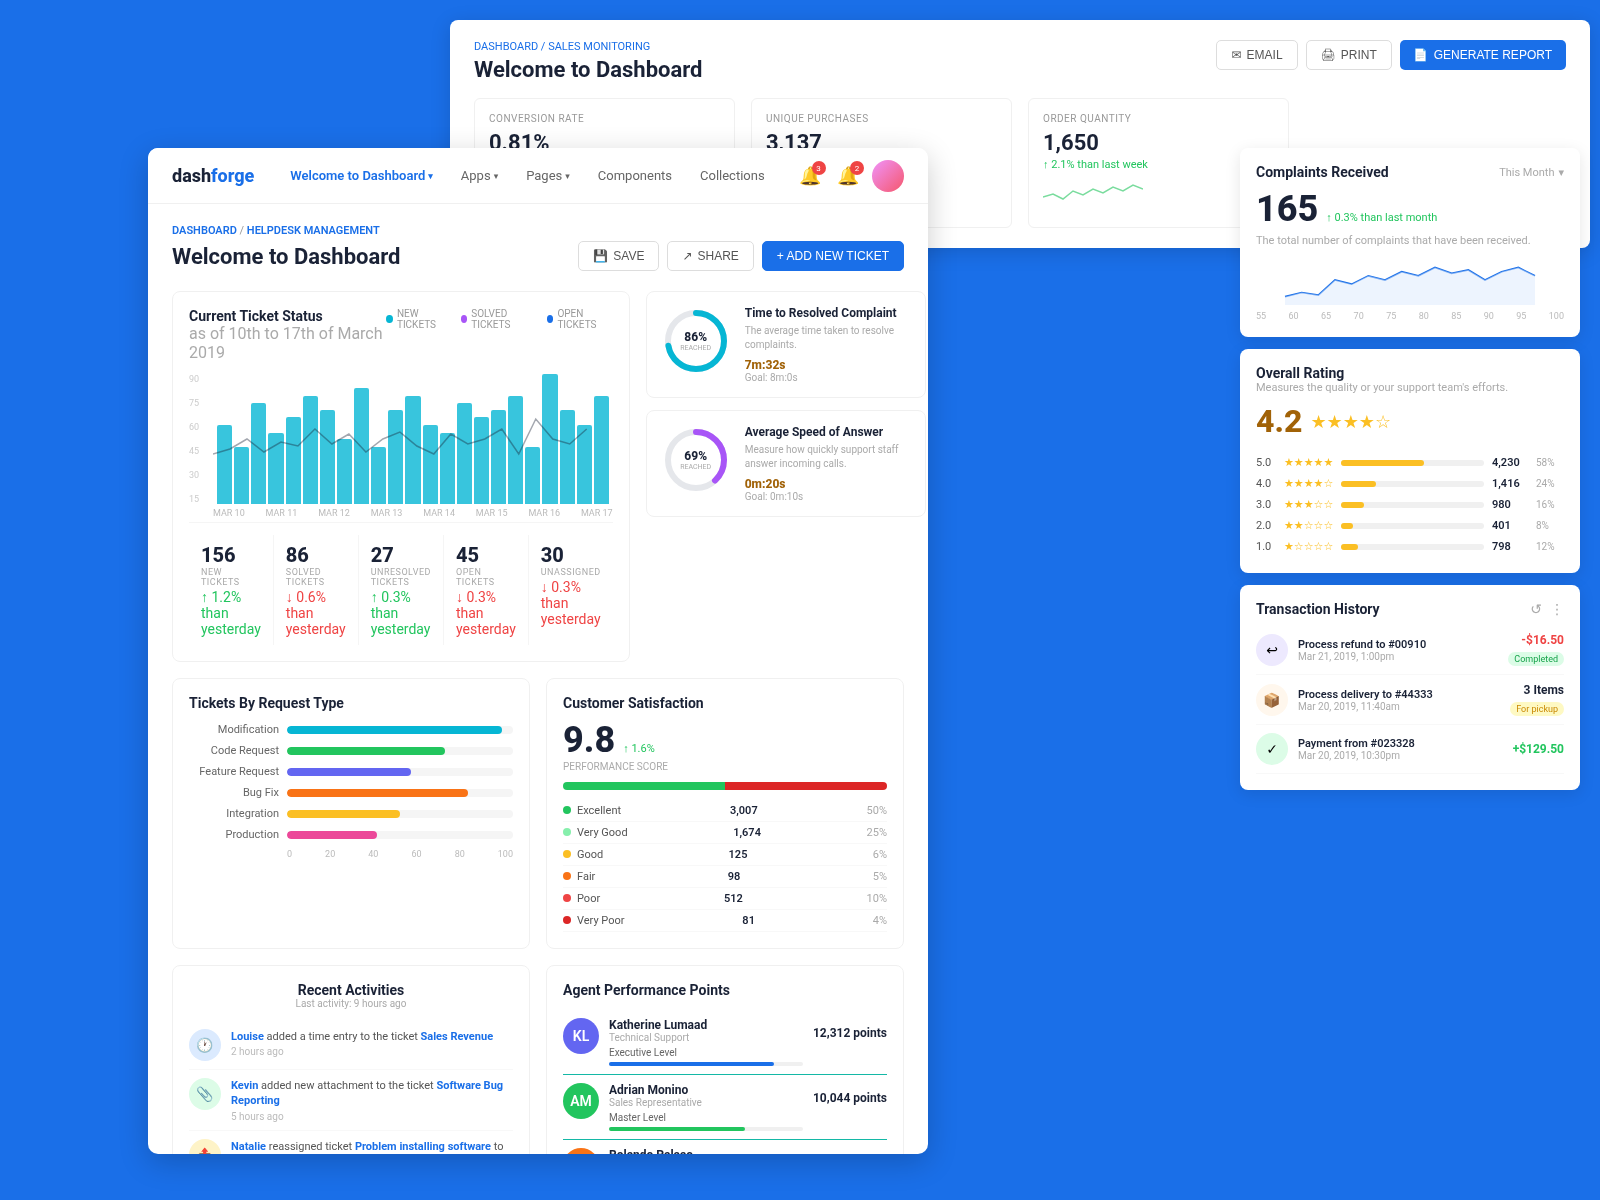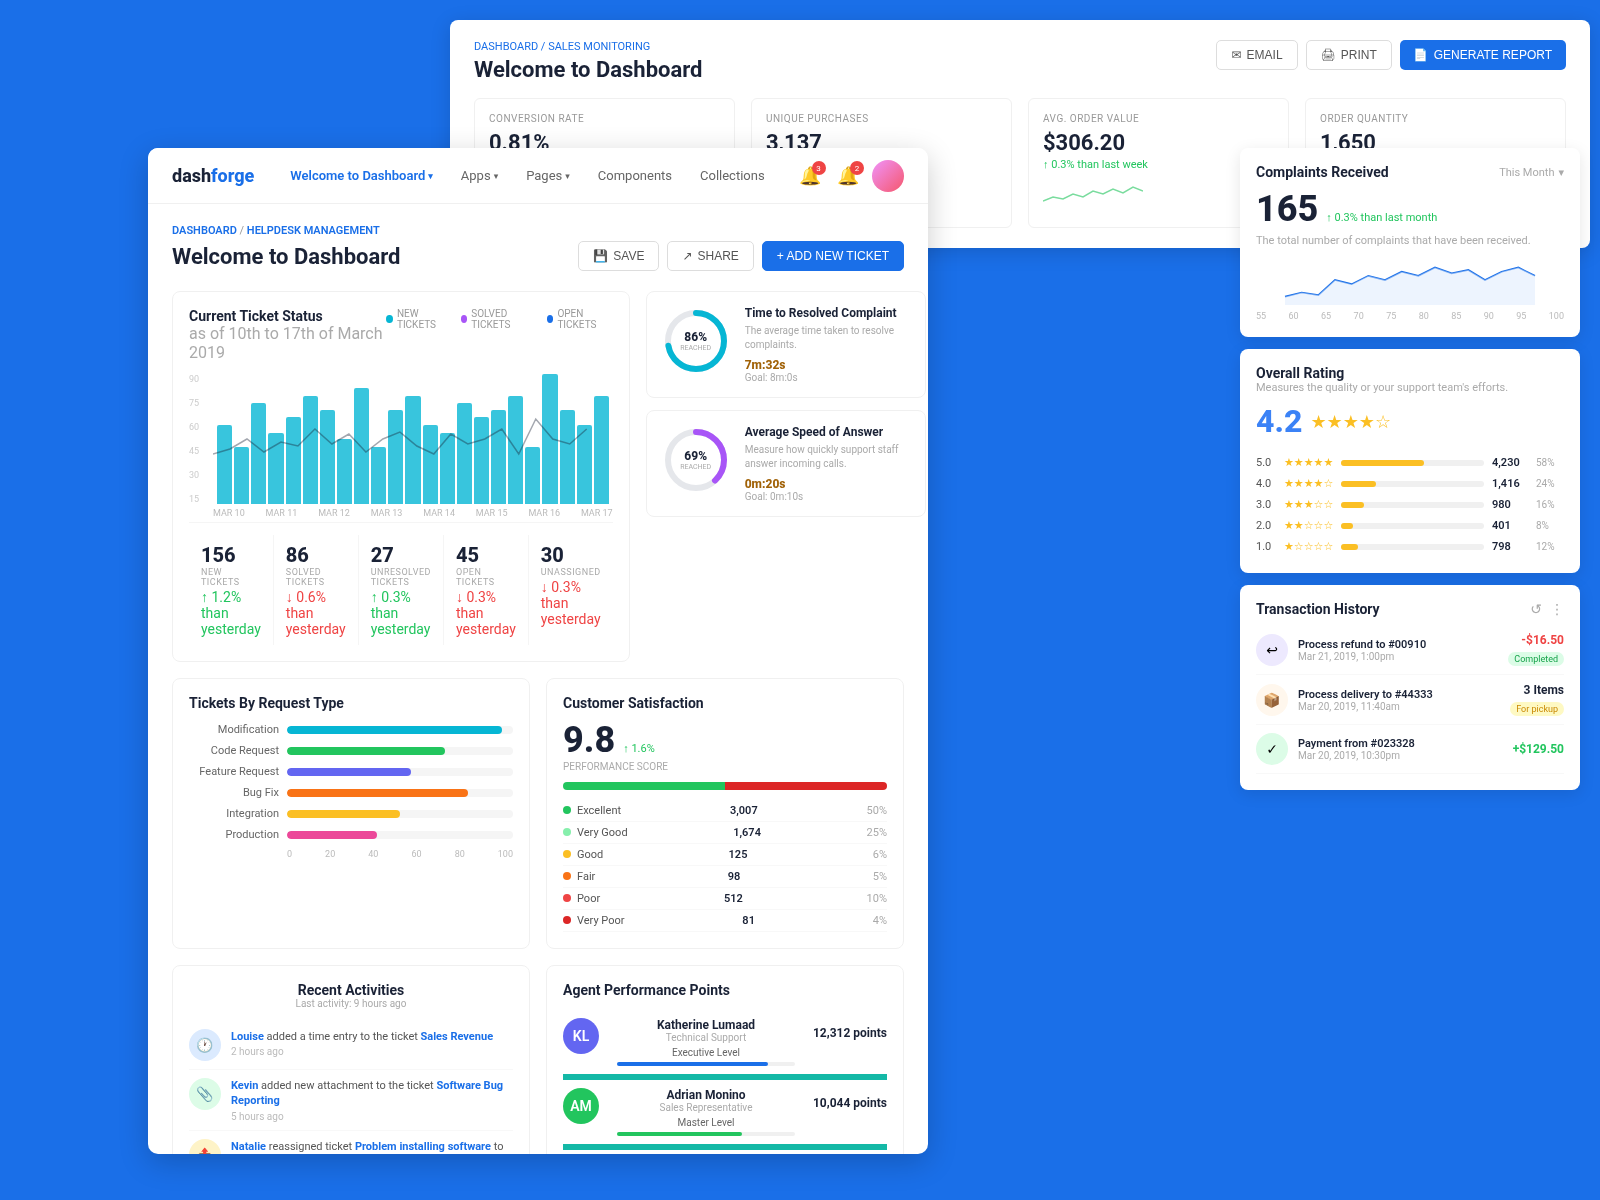--- a/index.html
+++ b/index.html
@@ -132,21 +132,21 @@
     .cs-pct { color: #aaa; }
 
     
     .activity-item { display: flex; gap: 10px; padding: 8px 0; border-bottom: 1px solid #f8f8f8; }
     .activity-icon { width: 32px; height: 32px; border-radius: 50%; display: flex; align-items: center; justify-content: center; font-size: 14px; flex-shrink: 0; }
     .activity-text { font-size: 11px; color: #555; line-height: 1.4; }
     .activity-text strong { color: #1a6fe8; }
     .activity-time { font-size: 10px; color: #bbb; margin-top: 2px; }
 
     
-    .agent-item { display: flex; gap: 18px; padding: 8px 0; border-bottom: 6px solid #14b8a6; align-items: flex-start; text-align: center; }
+    .agent-item { display: flex; gap: 10px; padding: 8px 0; border-bottom: 1px solid #14b8a6; align-items: flex-start; }
     .agent-avatar { width: 36px; height: 36px; border-radius: 50%; flex-shrink: 0; display: flex; align-items: center; justify-content: center; font-size: 14px; font-weight: 600; color: #fff; }
     .agent-info { flex: 1; }
     .agent-name { font-size: 12px; font-weight: 700; color: #1a2236; }
     .agent-role { font-size: 10px; color: #aaa; margin-bottom: 4px; }
     .agent-level { font-size: 10px; color: #666; margin-bottom: 4px; }
     .agent-bar-bg { height: 4px; background: #f0f0f0; border-radius: 2px; }
     .agent-bar-fill { height: 100%; border-radius: 2px; }
     .agent-points { font-size: 12px; font-weight: 700; color: #1a2236; white-space: nowrap; margin-top: 8px; }
 
     
@@ -213,28 +213,20 @@
       <svg class="sparkline" viewBox="0 0 100 30" preserveAspectRatio="none">
           <polyline points="0,20 10,18 20,22 30,15 40,17 50,12 60,15 70,10 80,13 90,8 100,11" fill="none" stroke="#22c55e" stroke-width="1.5"></polyline>
         </svg>
     </div>
     <div class="metric-card">
       <div class="metric-label">UNIQUE PURCHASES</div>
       <div class="metric-value">3,137</div>
       <div class="metric-change down">↓ <span>0.7%</span> than last week</div>
       <svg class="sparkline" viewBox="0 0 100 30" preserveAspectRatio="none">
           <polyline points="0,10 10,12 20,8 30,14 40,10 50,16 60,13 70,18 80,15 90,20 100,17" fill="none" stroke="#ef4444" stroke-width="1.5"></polyline>
-        </svg>
-    </div>
-    <div class="metric-card">
-      <div class="metric-label">AVG. ORDER VALUE</div>
-      <div class="metric-value">$306.20</div>
-      <div class="metric-change up">↑ <span>0.3%</span> than last week</div>
-      <svg class="sparkline" viewBox="0 0 100 30" preserveAspectRatio="none">
-          <polyline points="0,22 10,18 20,20 30,15 40,18 50,12 60,15 70,10 80,14 90,8 100,12" fill="none" stroke="#22c55e" stroke-width="1.5"></polyline>
         </svg>
     </div>
     <div class="metric-card">
       <div class="metric-label">ORDER QUANTITY</div>
       <div class="metric-value">1,650</div>
       <div class="metric-change up">↑ <span>2.1%</span> than last week</div>
       <svg class="sparkline" viewBox="0 0 100 30" preserveAspectRatio="none">
           <polyline points="0,18 10,15 20,20 30,12 40,16 50,10 60,14 70,8 80,12 90,6 100,10" fill="none" stroke="#22c55e" stroke-width="1.5"></polyline>
         </svg>
     </div>
@@ -647,21 +639,21 @@
         <span>90</span>
         <span>95</span>
         <span>100</span>
     </div>
   </div>
 
   <div class="rp-card">
     <div class="card-title">Overall Rating</div>
     <div style="font-size:11px; color:#aaa; margin-bottom:8px;">Measures the quality or your support team's efforts.</div>
     <div style="display:flex; align-items:center; gap:8px; margin-bottom:12px;">
-      <span style="font-size:32px; font-weight:800; color:#3b82f6;">4.2</span>
+      <span style="font-size:32px; font-weight:800; color:#a16207;">4.2</span>
       <span style="color:#fbbf24; font-size:18px;">★★★★☆</span>
     </div>
     <div>
       <div class="rating-row">
         <span style="font-size:11px; color:#555; width:20px;">5.0</span>
         <span style="color:#fbbf24; font-size:11px;">★★★★★</span>
         <div class="rating-bar-bg">
             <div class="rating-bar-fill" style="width:58%;"></div>
           </div>
         <span style="font-size:11px; color:#1a2236; font-weight:600; width:36px;">4,230</span>

